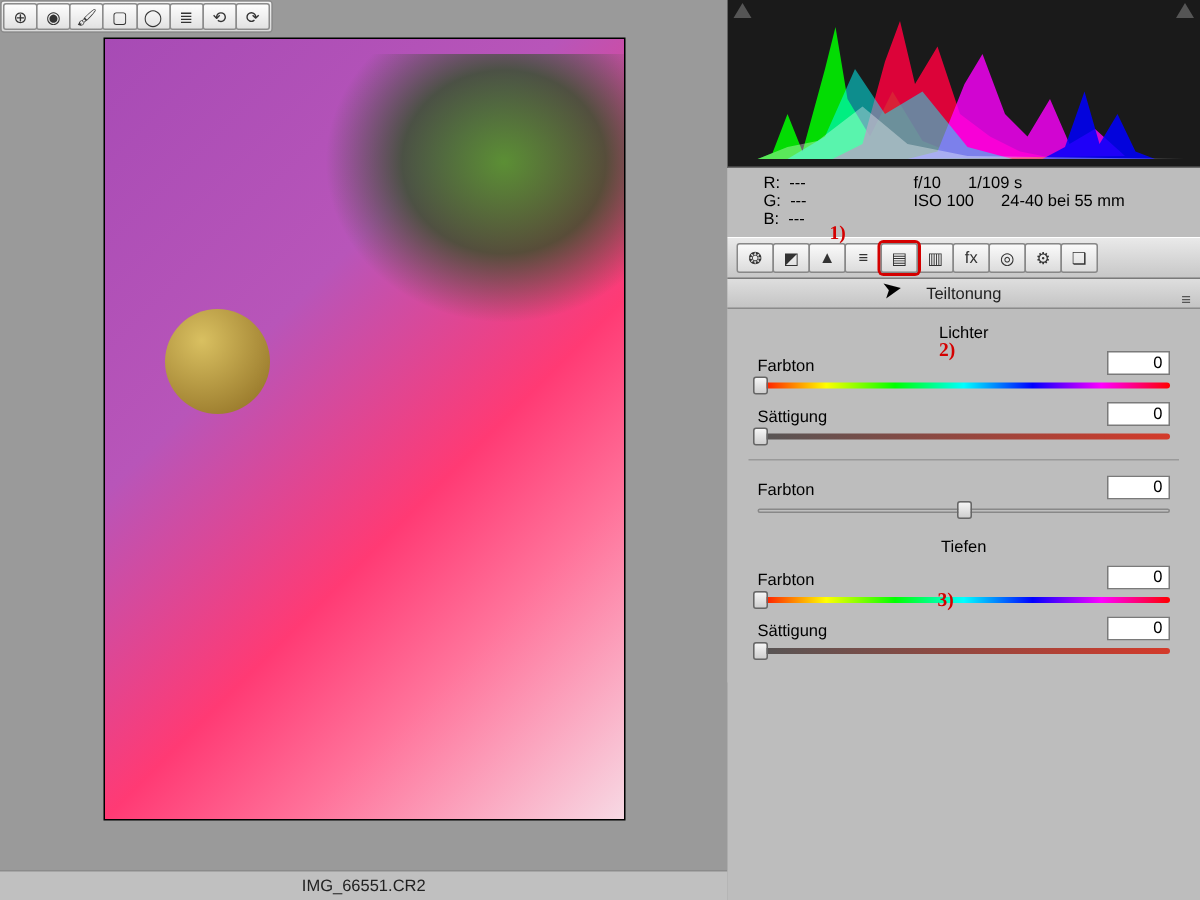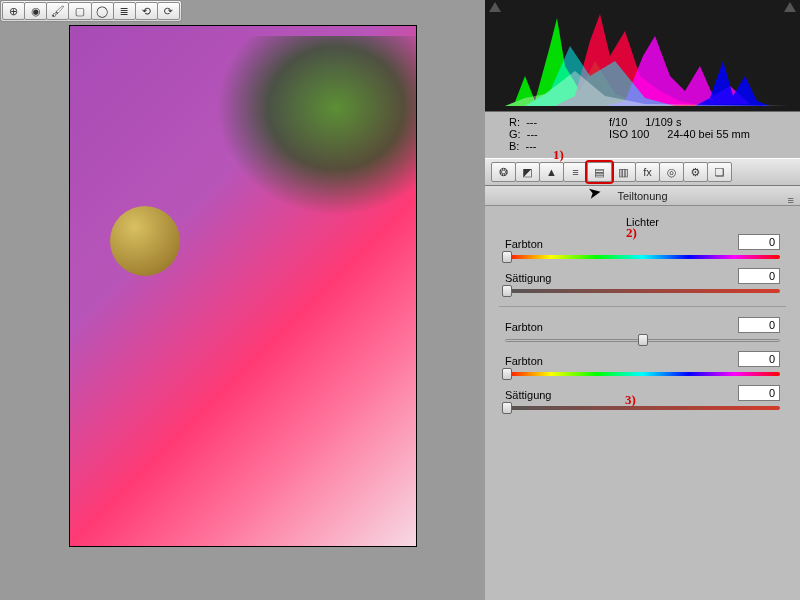--- a/index.html
+++ b/index.html
@@ -64,20 +64,21 @@
       <div class="tl-btn">🖌</div>
       <div class="tl-btn">▢</div>
       <div class="tl-btn">◯</div>
       <div class="tl-btn">≣</div>
       <div class="tl-btn">⟲</div>
       <div class="tl-btn">⟳</div>
     </div>
   <div class="canvas-wrap">
     <div class="photo"></div>
   </div>
+  <div class="filename-bar">IMG_66551.CR2</div>
 </div>
 
 <div class="right-pane">
   <div class="histo-box">
     <div class="histo-tri l"></div>
     <div class="histo-tri r"></div>
     <svg class="histo-svg" viewBox="0 0 295 100" preserveAspectRatio="none">
       <path d="M10,100 L20,96 30,70 40,95 55,40 62,12 70,60 85,85 100,55 120,88 150,100 Z" fill="#00ff00" opacity="0.85"></path>
       <path d="M60,100 L80,90 95,35 105,8 115,50 130,25 145,70 165,85 185,95 210,100 Z" fill="#ff0040" opacity="0.85"></path>
       <path d="M110,100 L130,95 148,50 160,30 175,70 190,85 205,60 218,90 235,80 255,98 Z" fill="#ff00ff" opacity="0.8"></path>
@@ -156,20 +157,21 @@
       <div class="ctrl-row">
         <span class="ctrl-label">Farbton</span>
         <input class="ctrl-val" value="0" style="">
       </div>
       <div class="slider">
           <div class="track grey"></div>
           <div class="thumb" style="left:calc(50% - 5px)"></div>
         </div>
     </div>
 
+    <div class="section-title" style="margin-top:14px">Tiefen</div>
 
     <div class="ctrl">
       <div class="ctrl-row">
         <span class="ctrl-label">Farbton</span>
         <input class="ctrl-val" value="0" style="">
       </div>
       <div class="slider">
           <div class="track hue"></div>
           <div class="thumb" style="left:-3px"></div>
         </div>

